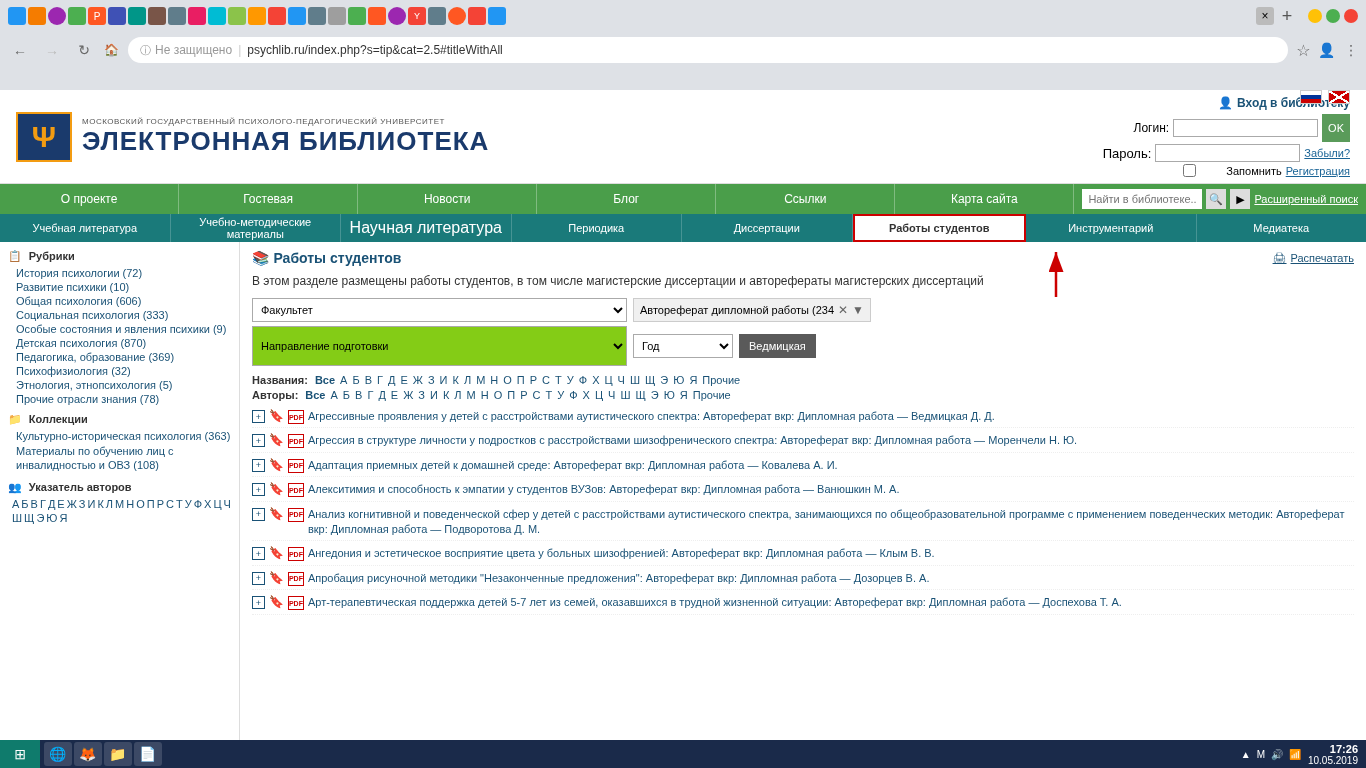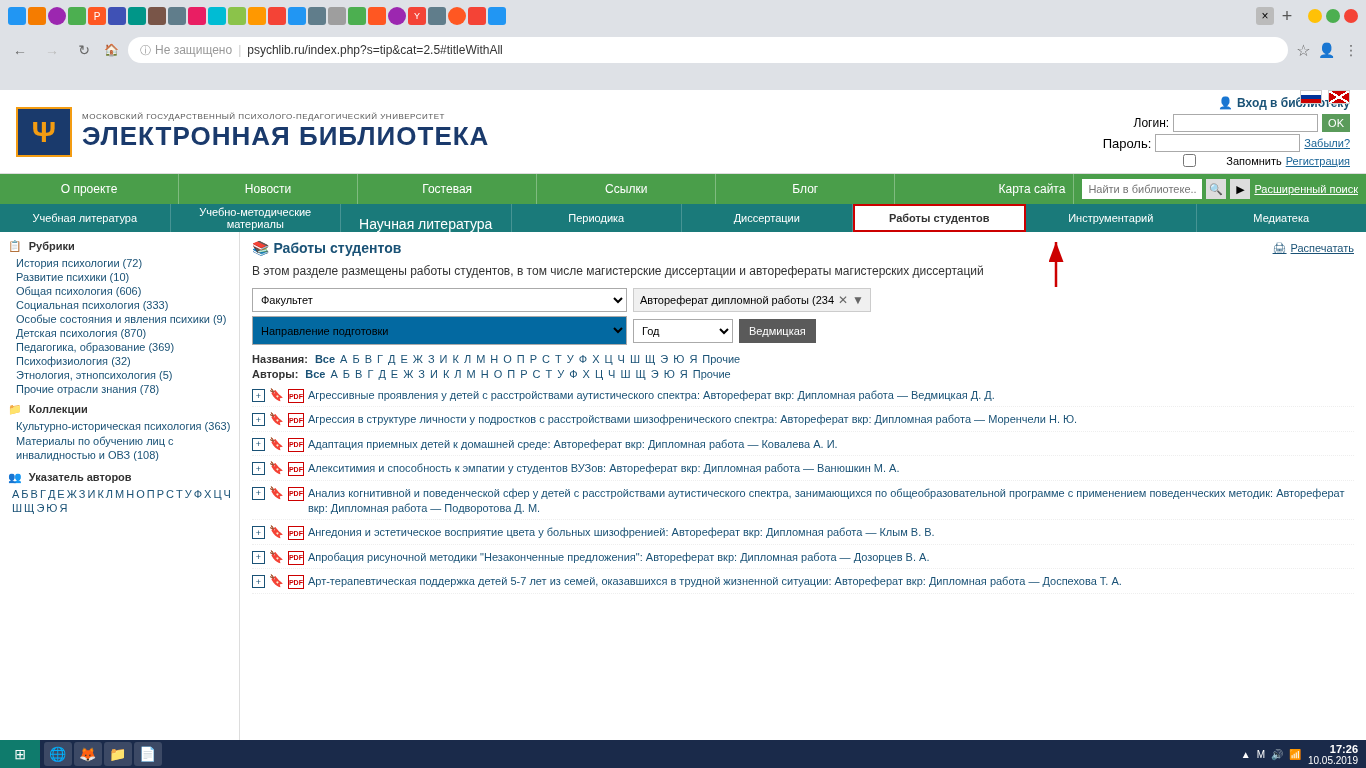--- a/index.html
+++ b/index.html
@@ -118,71 +118,71 @@
 
       <div style="text-align:right;font-size:11px;min-width:250px;">
         <div style="color:#1a5276;font-weight:bold;margin-bottom:4px;font-size:12px;">
           <span>👤</span>
           <span>Вход в библиотеку</span>
         </div>
         <div>
           <div style="display:flex;align-items:center;gap:4px;justify-content:flex-end;margin-bottom:2px;">
             <span style="font-size:12px;">Логин:</span>
             <input type="text" style="width: 145px; height: 18px; border: 1px solid rgb(170, 170, 170); font-size: 11px; padding: 0px 3px;">
-            <button style="background:#5a9b5a;color:white;border:none;padding:1px 6px;font-size:11px;cursor:pointer;height:18px;">OK</button>
+            <button style="background:#5a9b5a;color:white;border:none;padding:1px 6px;font-size:11px;cursor:pointer;height:28px;">OK</button>
           </div>
           <div style="display:flex;align-items:center;gap:4px;justify-content:flex-end;margin-bottom:2px;">
             <span style="font-size:13px;">Пароль:</span>
             <input type="password" style="width: 145px; height: 18px; border: 1px solid rgb(170, 170, 170); font-size: 11px; padding: 0px 3px;">
             <span style="color:#1a6496;text-decoration:underline;cursor:pointer;font-size:11px;min-width:40px;">Забыли?</span>
           </div>
           <div style="display:flex;align-items:center;gap:4px;justify-content:flex-end;">
             <input type="checkbox" style="">
             <span style="font-size:11px;margin-left:26px;">Запомнить</span>
             <span style="color:#1a6496;text-decoration:underline;cursor:pointer;font-size:11px;">Регистрация</span>
           </div>
         </div>
       </div>
     </div>
 
     <div style="background:#4a9e4a;display:flex;align-items:stretch;height:30px;">
       <div style="flex:1;display:flex;align-items:center;justify-content:center;color:#fff;font-size:12px;cursor:pointer;padding:0 8px;border-right:1px solid rgba(255,255,255,0.3);">
         <span>О проекте</span>
       </div>
       <div style="flex:1;display:flex;align-items:center;justify-content:center;color:#fff;font-size:12px;cursor:pointer;padding:0 8px;border-right:1px solid rgba(255,255,255,0.3);">
+        <span>Гостевая</span>
+      </div>
+      <div style="flex:1;display:flex;align-items:center;justify-content:center;color:#fff;font-size:12px;cursor:pointer;padding:0 8px;border-right:1px solid rgba(255,255,255,0.3);">
         <span>Новости</span>
       </div>
       <div style="flex:1;display:flex;align-items:center;justify-content:center;color:#fff;font-size:12px;cursor:pointer;padding:0 8px;border-right:1px solid rgba(255,255,255,0.3);">
-        <span>Гостевая</span>
+        <span>Блог</span>
       </div>
       <div style="flex:1;display:flex;align-items:center;justify-content:center;color:#fff;font-size:12px;cursor:pointer;padding:0 8px;border-right:1px solid rgba(255,255,255,0.3);">
         <span>Ссылки</span>
       </div>
       <div style="flex:1;display:flex;align-items:center;justify-content:center;color:#fff;font-size:12px;cursor:pointer;padding:0 8px;border-right:1px solid rgba(255,255,255,0.3);">
-        <span>Блог</span>
-      </div>
-      <div style="flex:1;display:flex;align-items:center;justify-content:flex-end;color:#fff;font-size:12px;cursor:pointer;padding:0 8px;border-right:1px solid rgba(255,255,255,0.3);">
         <span>Карта сайта</span>
       </div>
       <div style="display:flex;align-items:center;padding:0 8px;gap:4px;">
         <input type="text" style="height: 20px; border: none; padding: 0px 6px; font-size: 11px; width: 120px;" placeholder="Найти в библиотеке...">
         <button style="width:20px;height:20px;background:#ddd;border:none;cursor:pointer;display:flex;align-items:center;justify-content:center;font-size:11px;">🔍</button>
         <button style="width:20px;height:20px;background:#ddd;border:none;cursor:pointer;display:flex;align-items:center;justify-content:center;font-size:11px;">▶</button>
         <span style="color:#fff;font-size:11px;white-space:nowrap;cursor:pointer;text-decoration:underline;">Расширенный поиск</span>
       </div>
     </div>
 
     <div style="background:#1a7a7a;display:flex;align-items:stretch;height:28px;">
       <div style="flex:1;display:flex;align-items:center;justify-content:center;color:#fff;font-size:11px;cursor:pointer;padding:0 4px;border-right:1px solid rgba(255,255,255,0.2);text-align:center;">
         <span>Учебная литература</span>
       </div>
       <div style="flex:1;display:flex;align-items:center;justify-content:center;color:#fff;font-size:11px;cursor:pointer;padding:0 4px;border-right:1px solid rgba(255,255,255,0.2);text-align:center;">
         <span>Учебно-методические материалы</span>
       </div>
-      <div style="flex:1;display:flex;align-items:flex-end;justify-content:center;color:#fff;font-size:14px;cursor:pointer;padding:0 4px;border-right:1px solid rgba(255,255,255,0.2);text-align:center;">
+      <div style="flex:1;display:flex;align-items:center;justify-content:center;color:#fff;font-size:16px;cursor:pointer;padding:0 4px;border-right:1px solid rgba(255,255,255,0.2);text-align:center;">
         <span>Научная литература</span>
       </div>
       <div style="flex:1;display:flex;align-items:center;justify-content:center;color:#fff;font-size:11px;cursor:pointer;padding:0 4px;border-right:1px solid rgba(255,255,255,0.2);text-align:center;">
         <span>Периодика</span>
       </div>
       <div style="flex:1;display:flex;align-items:center;justify-content:center;color:#fff;font-size:11px;cursor:pointer;padding:0 4px;border-right:1px solid rgba(255,255,255,0.2);text-align:center;">
         <span>Диссертации</span>
       </div>
       <div style="flex:1;display:flex;align-items:center;justify-content:center;color:#fff;font-size:11px;cursor:pointer;padding:0 4px;border-right:1px solid rgba(255,255,255,0.2);text-align:center;background:#fff;color:#333;border:2px solid #cc0000;">
         <span style="color:#333;font-weight:bold;">Работы студентов</span>
@@ -285,21 +285,21 @@
             <option>Факультет</option>
           </select>
           <div style="background:#f0f0f0;border:1px solid #ccc;padding:2px 6px;font-size:11px;display:flex;align-items:center;gap:4px;height:24px;">
             <span>Автореферат дипломной работы (234</span>
             <span style="cursor:pointer;color:#666;font-size:12px;">✕</span>
             <span style="cursor:pointer;color:#666;font-size:12px;">▼</span>
           </div>
         </div>
 
         <div style="display:flex;align-items:center;gap:6px;margin-bottom:8px;">
-          <select style="width:375px;height:29px;border:1px solid #aaa;font-size:11px;padding:0 4px;background:#0369a1;">
+          <select style="width:375px;height:40px;border:1px solid #aaa;font-size:11px;padding:0 4px;background:#84cc16;">
             <option>Направление подготовки</option>
           </select>
           <select style="width:100px;height:24px;border:1px solid #aaa;font-size:11px;padding:0 4px;background:#fff;">
             <option>Год</option>
           </select>
           <button style="background:#5a5a5a;color:#fff;border:none;padding:3px 10px;font-size:11px;cursor:pointer;height:24px;">Ведмицкая</button>
         </div>
 
         <div style="display:flex;align-items:center;gap:1px;margin-bottom:3px;font-size:11px;flex-wrap:wrap;">
           <span style="font-weight:bold;color:#333;margin-right:4px;">Названия:</span>

